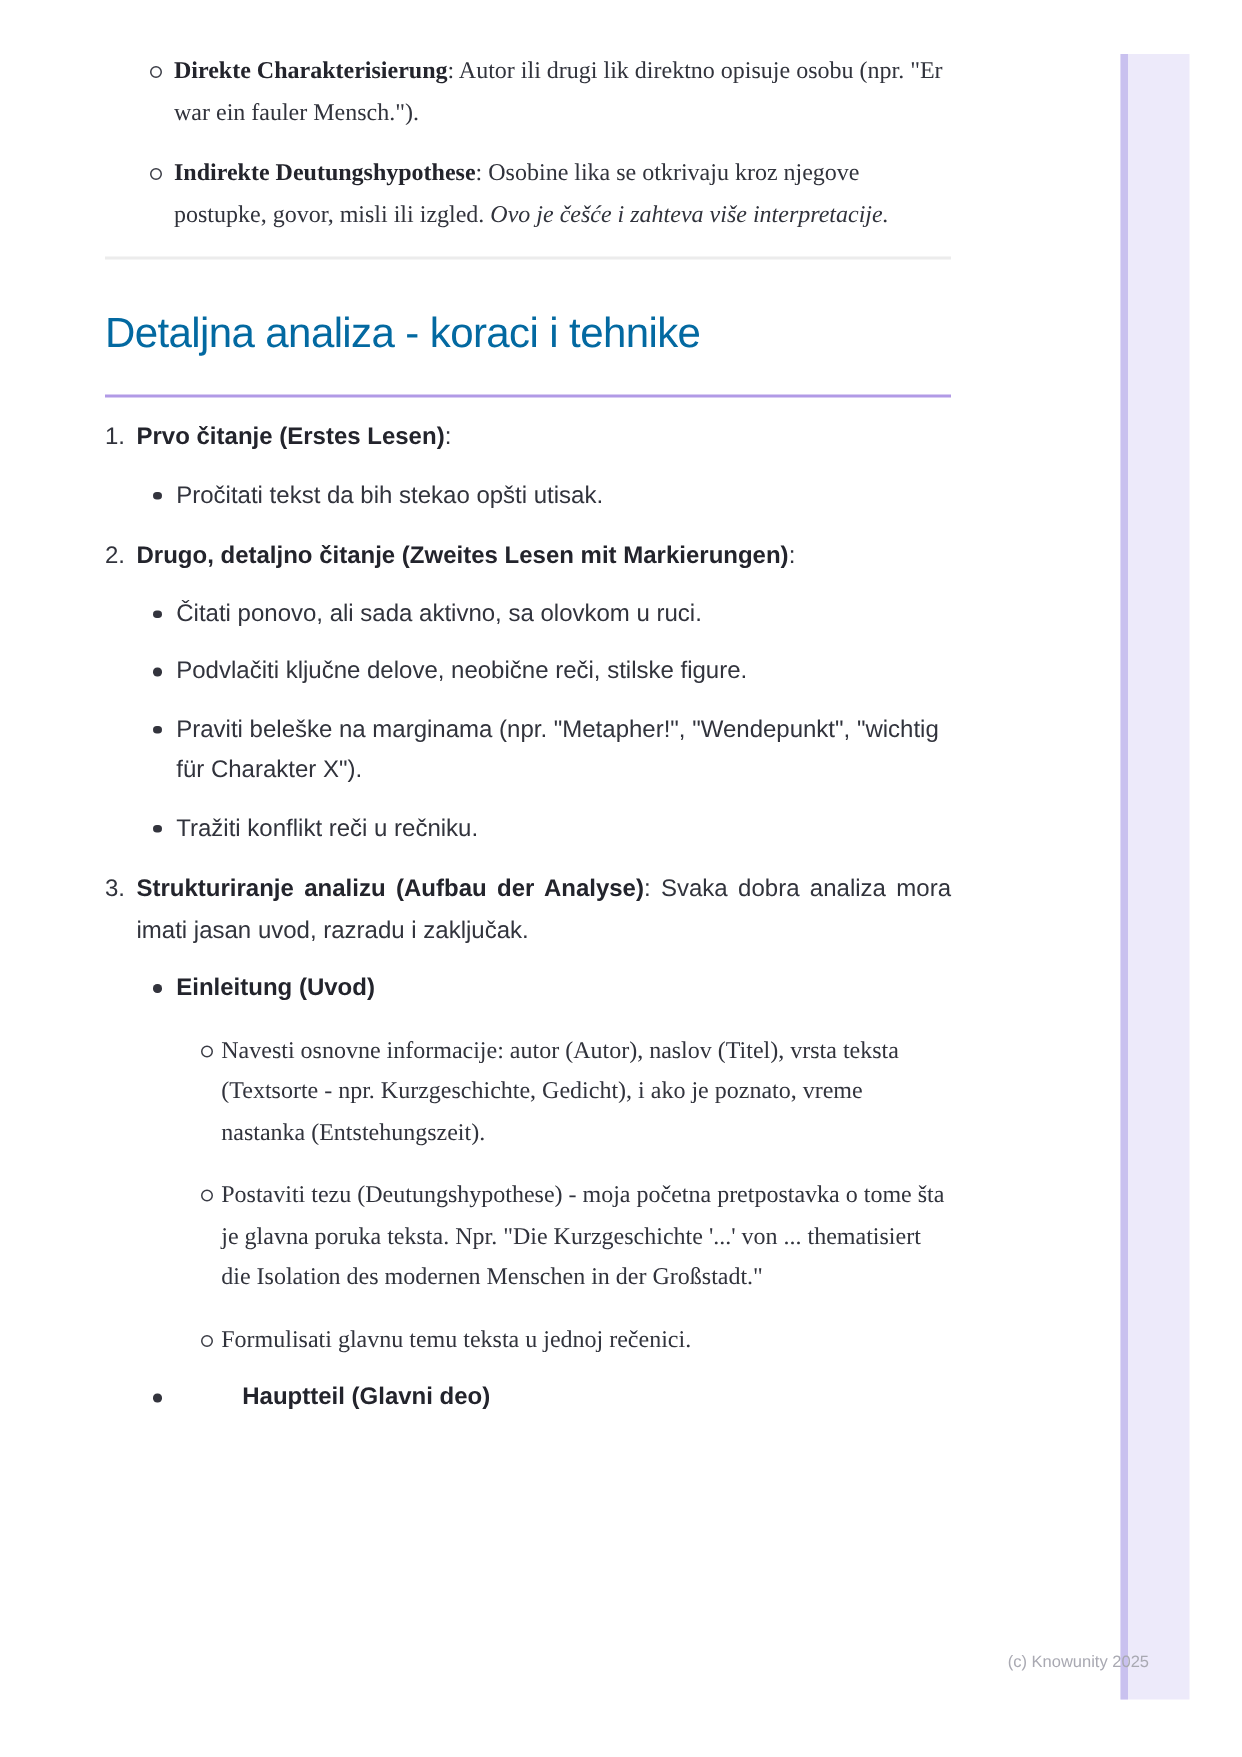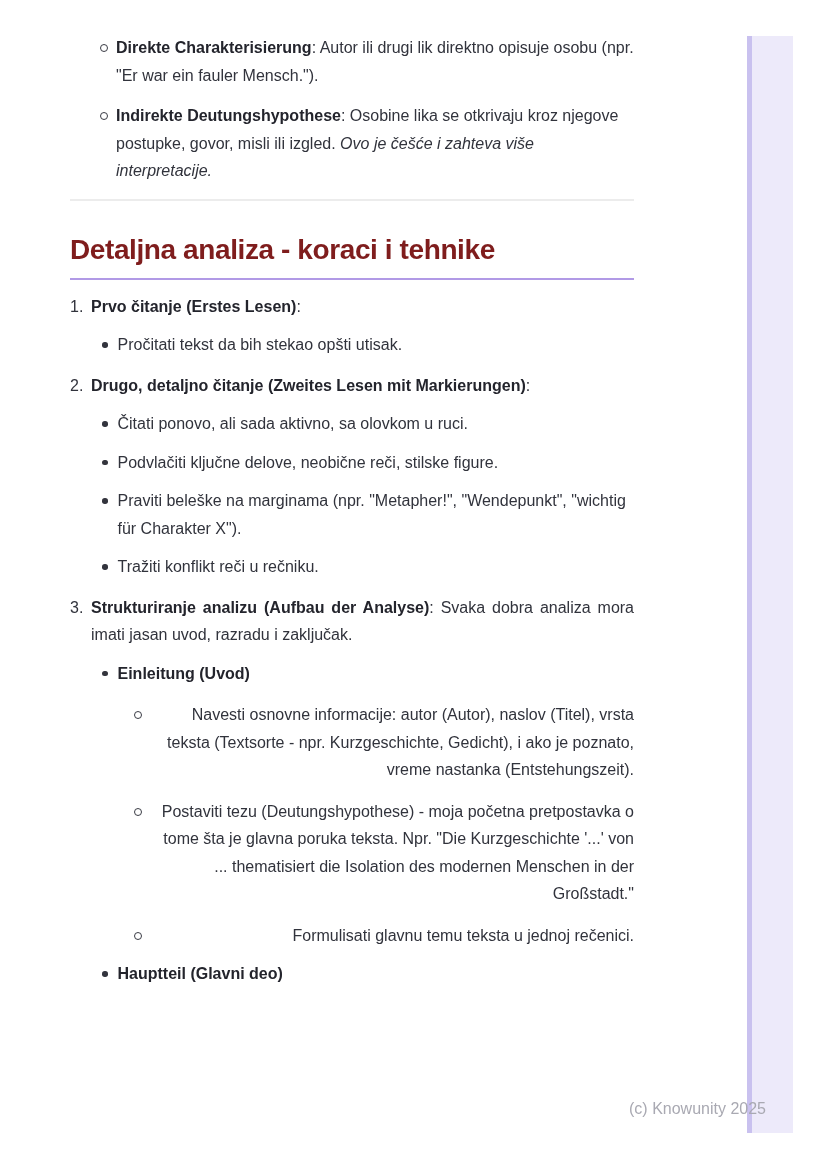--- a/index.html
+++ b/index.html
@@ -23,37 +23,37 @@
   
   .toplist { list-style: none; margin: 34px 0 0 0; padding: 0; }
   .toplist > li { display: flex; padding-left: 30px; margin-bottom: 13px; }
   .ring {
     flex: 0 0 auto;
     width: 6px; height: 6px;
     border: 1.5px solid #3a3c45;
     border-radius: 50%;
     margin: 10px 8px 0 0;
   }
-  .litext { flex: 1; }
+  .litext { flex: 1; font-family: Liberation Serif, serif; }
   b { color: #23242c; }
 
   .divider {
     border: none;
     border-top: 2px solid #ececec;
     margin: 14px 0 0 0;
   }
 
   h2.section-title {
     margin: 32px 0 0 0;
     font-size: 28px;
     line-height: 34px;
-    font-weight: 700;
+    font-weight: 400;
     letter-spacing: -0.4px;
-    color: #7f1d1d;
-    padding-bottom: 11px;
+    color: #0369a1;
+    padding-bottom: 24px;
     border-bottom: 2px solid #b19ae6;
   }
 
   .intro { margin-top: 20px; text-align: justify; }
 
   
   .steps { list-style: none; margin: 12px 0 0 0; padding: 0; }
   .step { margin-top: 13px; }
   .step-head { display: flex; }
   .step-num { flex: 0 0 21px; font-size: 16px; line-height: 27.5px; }
@@ -66,43 +66,43 @@
   .dot {
     flex: 0 0 auto;
     width: 5.5px; height: 5.5px;
     border-radius: 50%;
     background: #33343d;
     margin: 11px 10px 0 0;
   }
   .dotbody { flex: 1; }
 
   
-  .rings { list-style: none; margin: 12px 0 0 0; padding: 0; text-align: right; }
+  .rings { list-style: none; margin: 12px 0 0 0; padding: 0; }
   .rings > li { display: flex; padding-left: 16px; margin-top: 14px; }
   .rings .ring { margin: 10px 6px 0 0; }
 
-  .sub-gap { margin-top: 16px; }
+  .sub-gap { margin-top: 16px; gap: 44px; }
 
   
   .accent-bar {
     position: absolute;
     left: 747px;
     top: 36px;
     width: 41px;
     height: 1097px;
     background: #edeafa;
     border-left: 5px solid #c9c1ef;
     z-index: 1;
   }
 
   .watermark {
     position: absolute;
     top: 1102px;
     right: 62px;
-    font-size: 16px;
+    font-size: 11px;
     line-height: 13px;
     color: #a9a9b2;
     z-index: 2;
   }
 </style>
 </head>
 <body>
 
 <div class="page">
 

